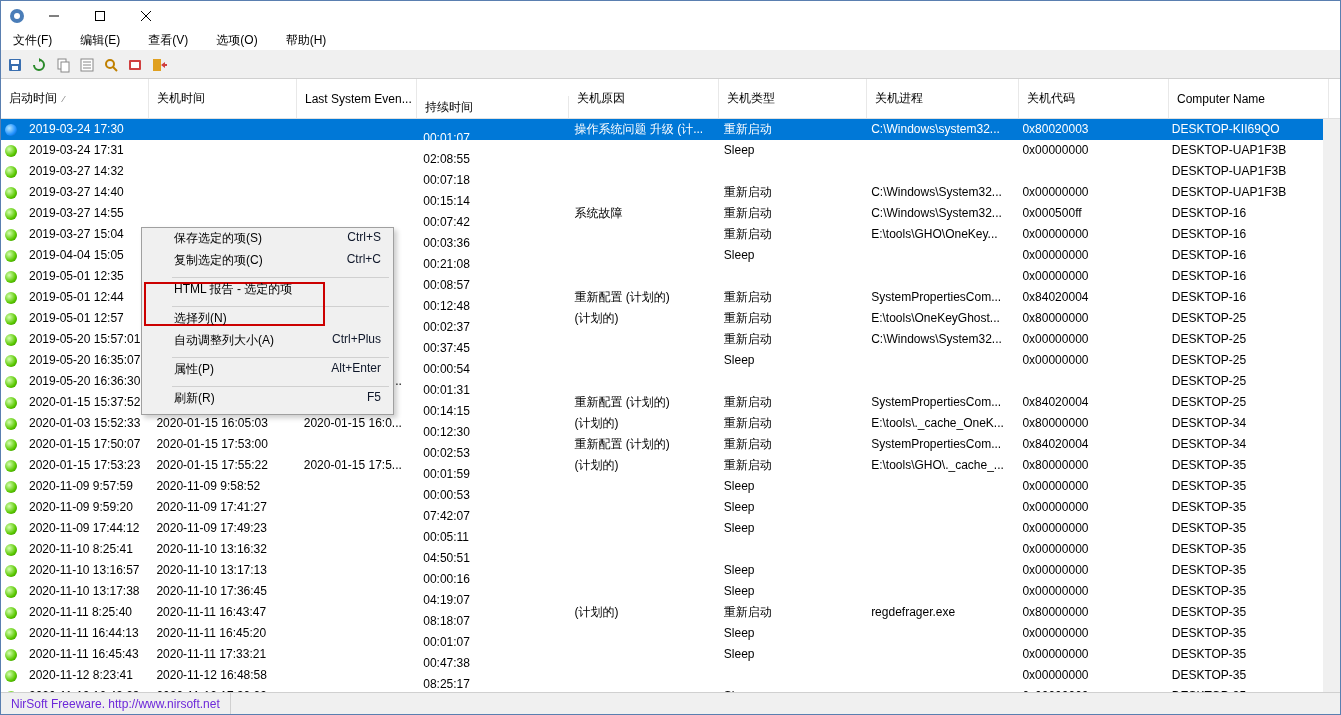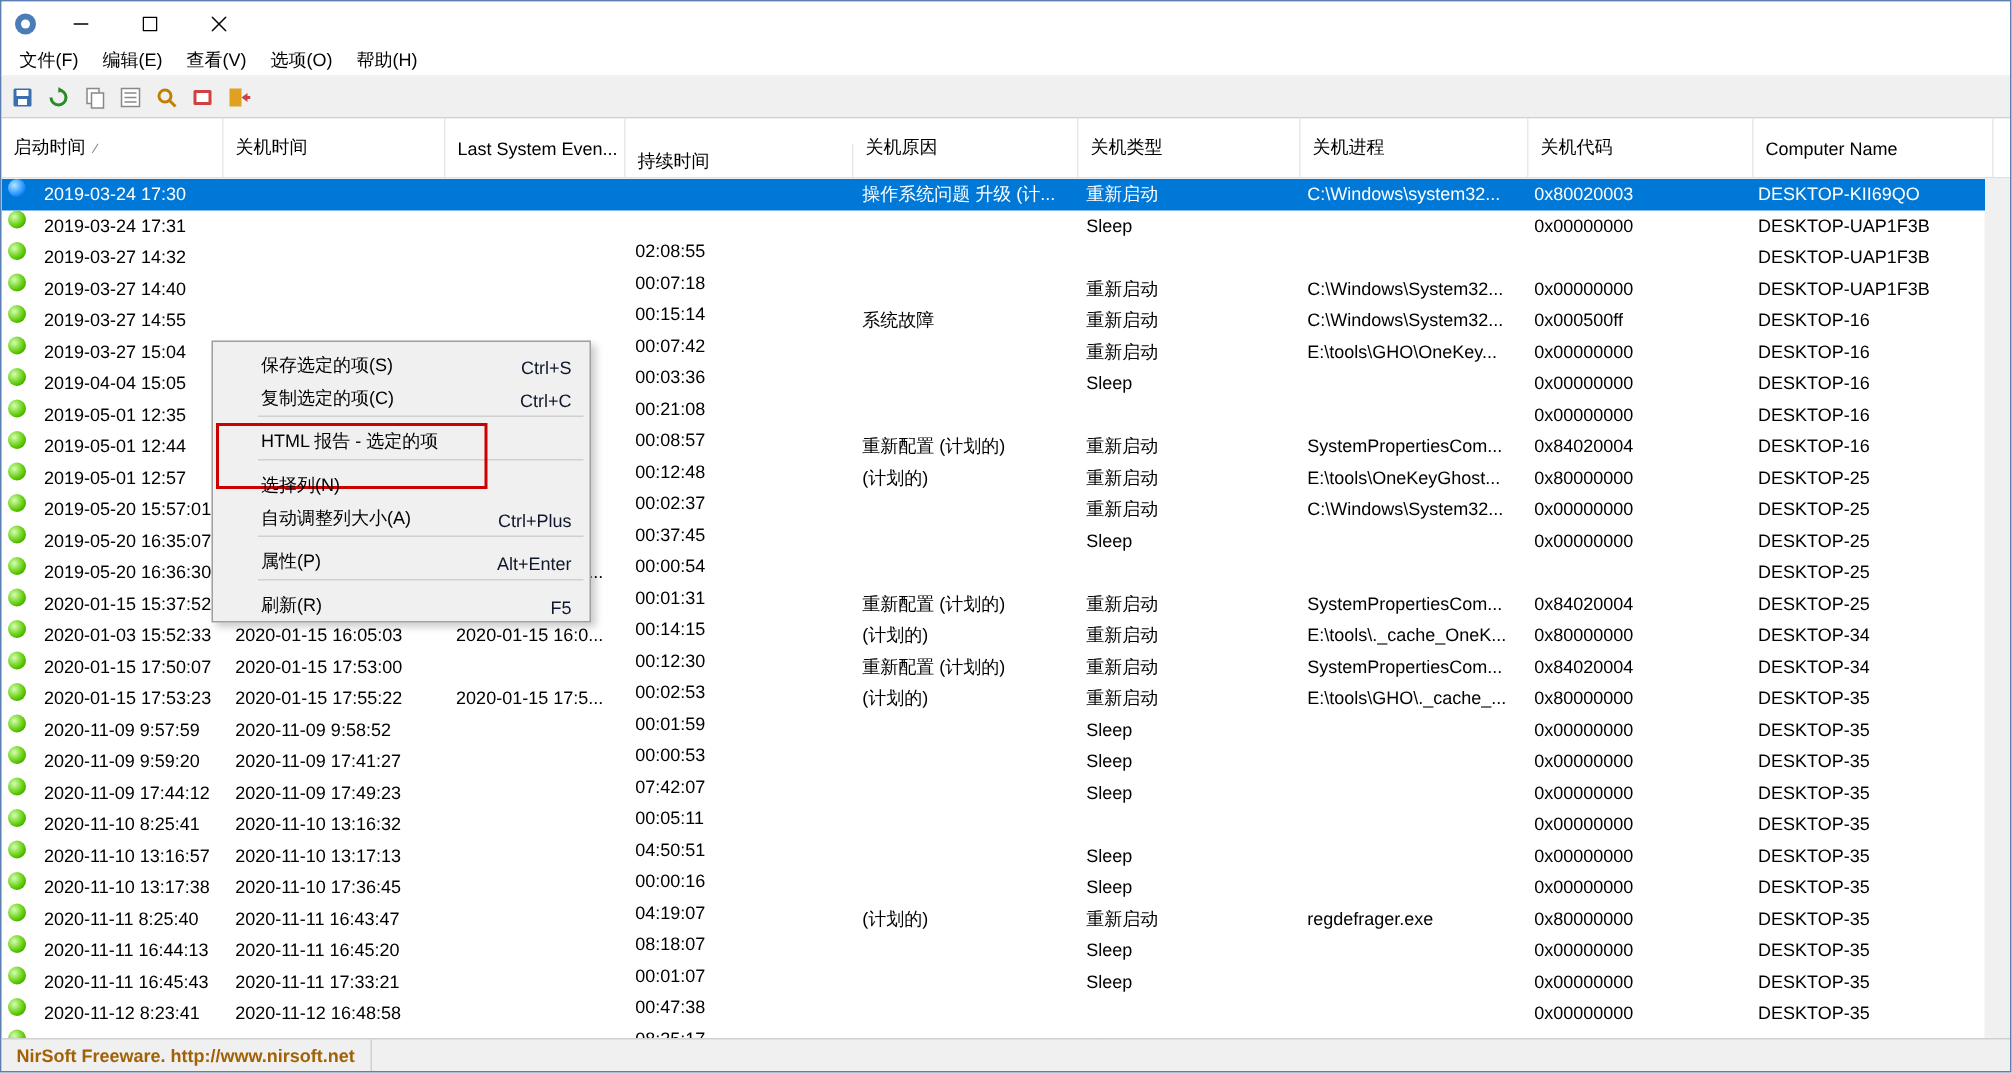--- a/index.html
+++ b/index.html
@@ -2,39 +2,39 @@
 <html><head>
 <meta charset="utf-8">
 <style>
 * { margin: 0; padding: 0; box-sizing: border-box; font-family: "Microsoft YaHei", "Segoe UI", Tahoma, sans-serif; }
 body { width: 1341px; height: 715px; background: #fff; overflow: hidden; font-size: 12px; display: flex; flex-direction: column; border: 1px solid #5a7fb0; }
 .titlebar { height: 30px; background: #fff; display: flex; align-items: center; padding: 0 4px 0 8px; color: #000; }
 .titlebar-icon { width: 16px; height: 16px; margin-right: 6px; }
 .titlebar-text { flex: 1; font-size: 12px; }
 .win-controls { display: flex; }
 .win-btn { width: 46px; height: 30px; display: flex; align-items: center; justify-content: center; cursor: default; }
-.menubar { height: 20px; background: #fff; display: flex; align-items: center; padding: 0 4px; border-bottom: 1px solid #f0f0f0; }
+.menubar { height: 20px; background: #fff; display: flex; align-items: center; padding: 0 4px; border-bottom: 1px solid #f0f0f0; gap: 12px; }
 .menu-item { padding: 2px 8px; cursor: default; }
 .toolbar { height: 28px; background: #f0f0f0; border-bottom: 1px solid #d0d0d0; display: flex; align-items: center; padding: 0 4px; gap: 4px; }
 .tool-btn { width: 20px; height: 20px; display: flex; align-items: center; justify-content: center; cursor: default; }
 .header-row { height: 40px; background: #fff; border-bottom: 1px solid #e0e0e0; display: flex; color: #000; position: relative; }
 .header-cell { padding: 3px 8px; border-right: 1px solid #e8e8e8; overflow: hidden; white-space: nowrap; text-overflow: ellipsis; display: flex; align-items: center; cursor: default; }
 .sort-ind { margin-left: 6px; color: #777; font-size: 9px; }
 .data-area { flex: 1; overflow: auto; position: relative; }
-.data-row { height: 21px; display: flex; align-items: flex-start; color: #000; white-space: nowrap; }
+.data-row { height: 21px; display: flex; align-items: center; color: #000; white-space: nowrap; }
 .data-row.selected { background: #0078d7; color: #fff; }
 .cell { padding: 0 8px; overflow: hidden; white-space: nowrap; text-overflow: ellipsis; height: 21px; line-height: 21px; }
 .row-icon { width: 12px; height: 12px; border-radius: 50%; margin-left: 4px; margin-right: 4px; flex-shrink: 0; }
 .g-green { background: radial-gradient(circle at 35% 35%, #d4ffb0, #5ac800 60%, #2a7a00); }
 .g-blue { background: radial-gradient(circle at 35% 35%, #b0e4ff, #1e90ff 60%, #004e9e); }
 .statusbar { height: 22px; background: #f0f0f0; border-top: 1px solid #d0d0d0; display: flex; align-items: center; font-size: 12px; }
 .status-seg { padding: 0 10px; border-right: 1px solid #d0d0d0; height: 100%; display: flex; align-items: center; }
-.status-link { color: #a16207; font-weight: bold; }
+.status-link { color: #6d28d9; font-weight: normal; }
 .context-menu { position: absolute; left: 140px; top: 108px; width: 253px; background: #f0f0f0; border: 1px solid #a0a0a0; box-shadow: 3px 3px 5px rgba(0,0,0,0.2); z-index: 100; padding: 2px; }
-.ctx-item { height: 22px; display: flex; align-items: flex-end; padding: 0 8px 0 30px; position: relative; cursor: default; }
+.ctx-item { height: 22px; display: flex; align-items: flex-start; padding: 0 8px 0 30px; position: relative; cursor: default; }
 .ctx-shortcut { position: absolute; right: 10px; color: #0f172a; }
 .ctx-sep { height: 1px; background: #d0d0d0; margin: 3px 2px 3px 28px; }
 .ctx-highlight-box { position: absolute; border: 2px solid #c00; pointer-events: none; }
 .scrollbar-v { width: 17px; background: #f0f0f0; }
 .c0 { width: 148px; } .c0f { width: 128px; }
 .c1 { width: 148px; } .c2 { width: 120px; } .c3 { width: 152px; margin-top: 17px; }
 .c4 { width: 150px; } .c5 { width: 148px; } .c6 { width: 152px; }
 .c7 { width: 150px; } .c8 { width: 160px; }
 </style>
 </head>

